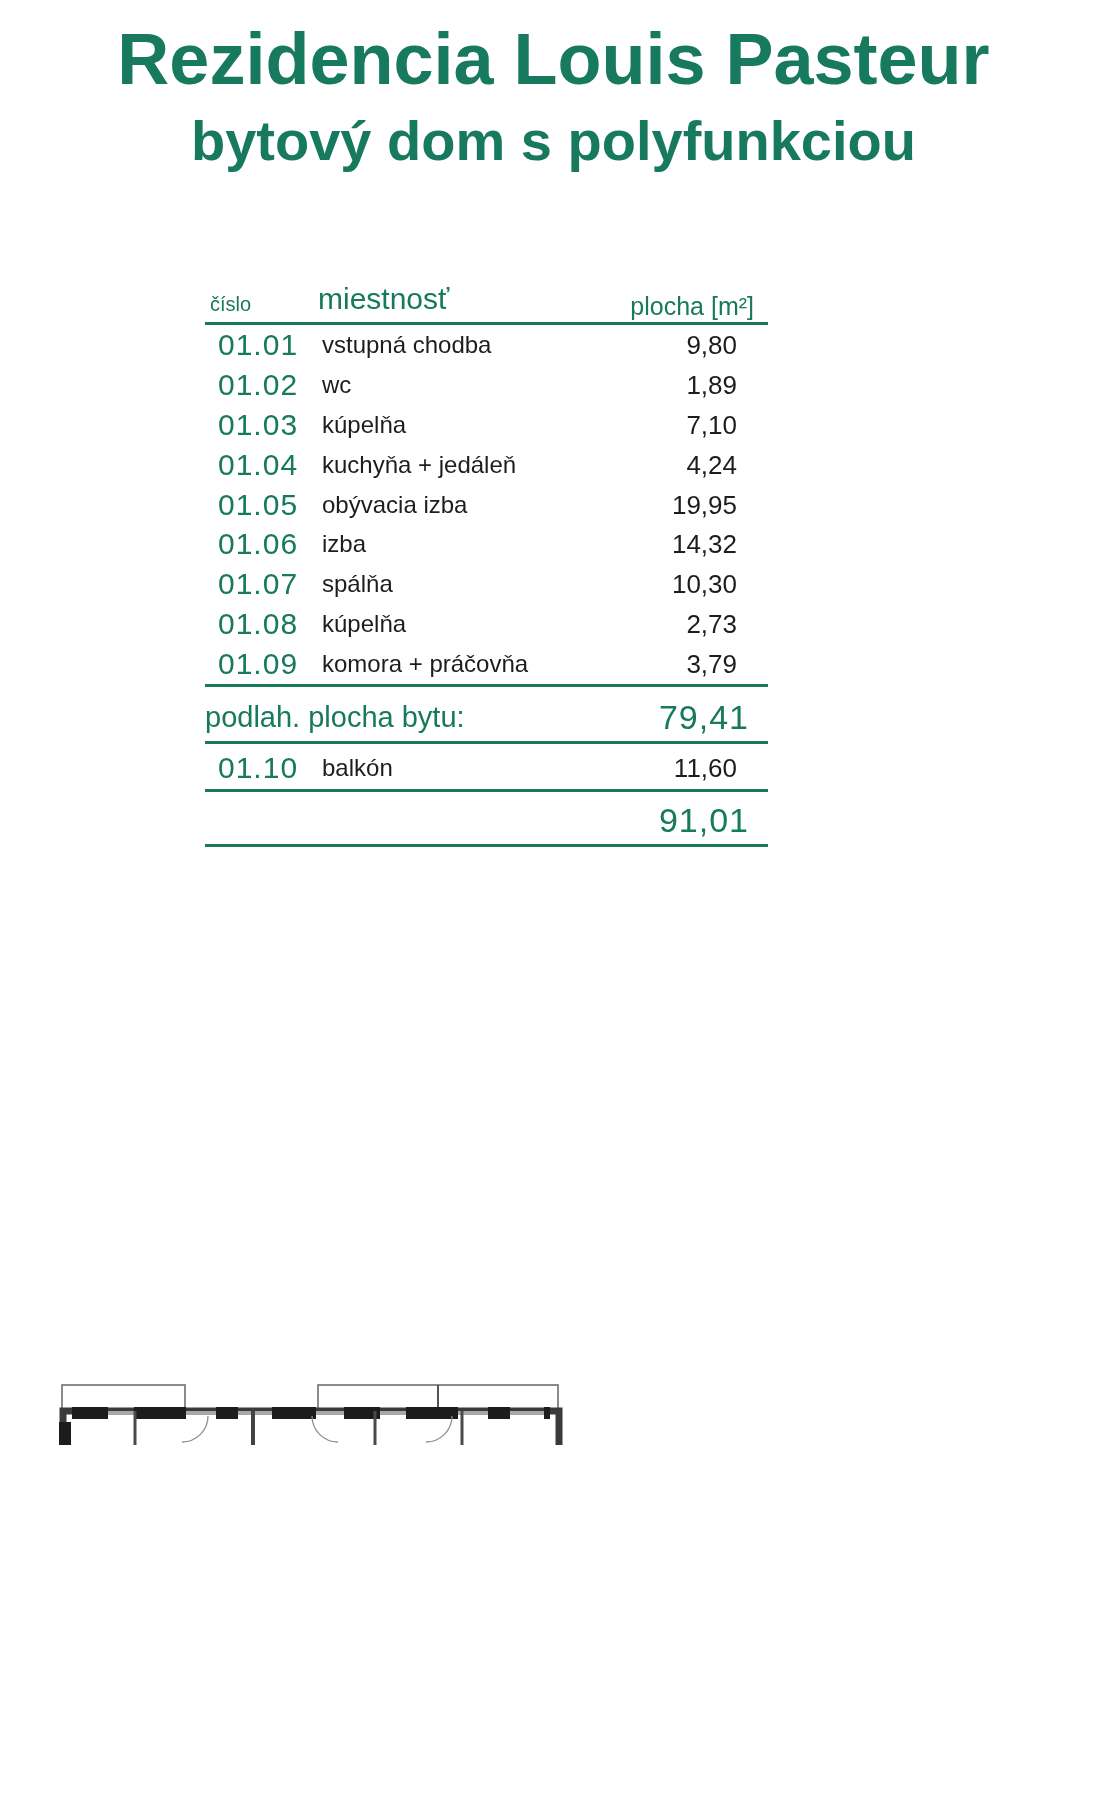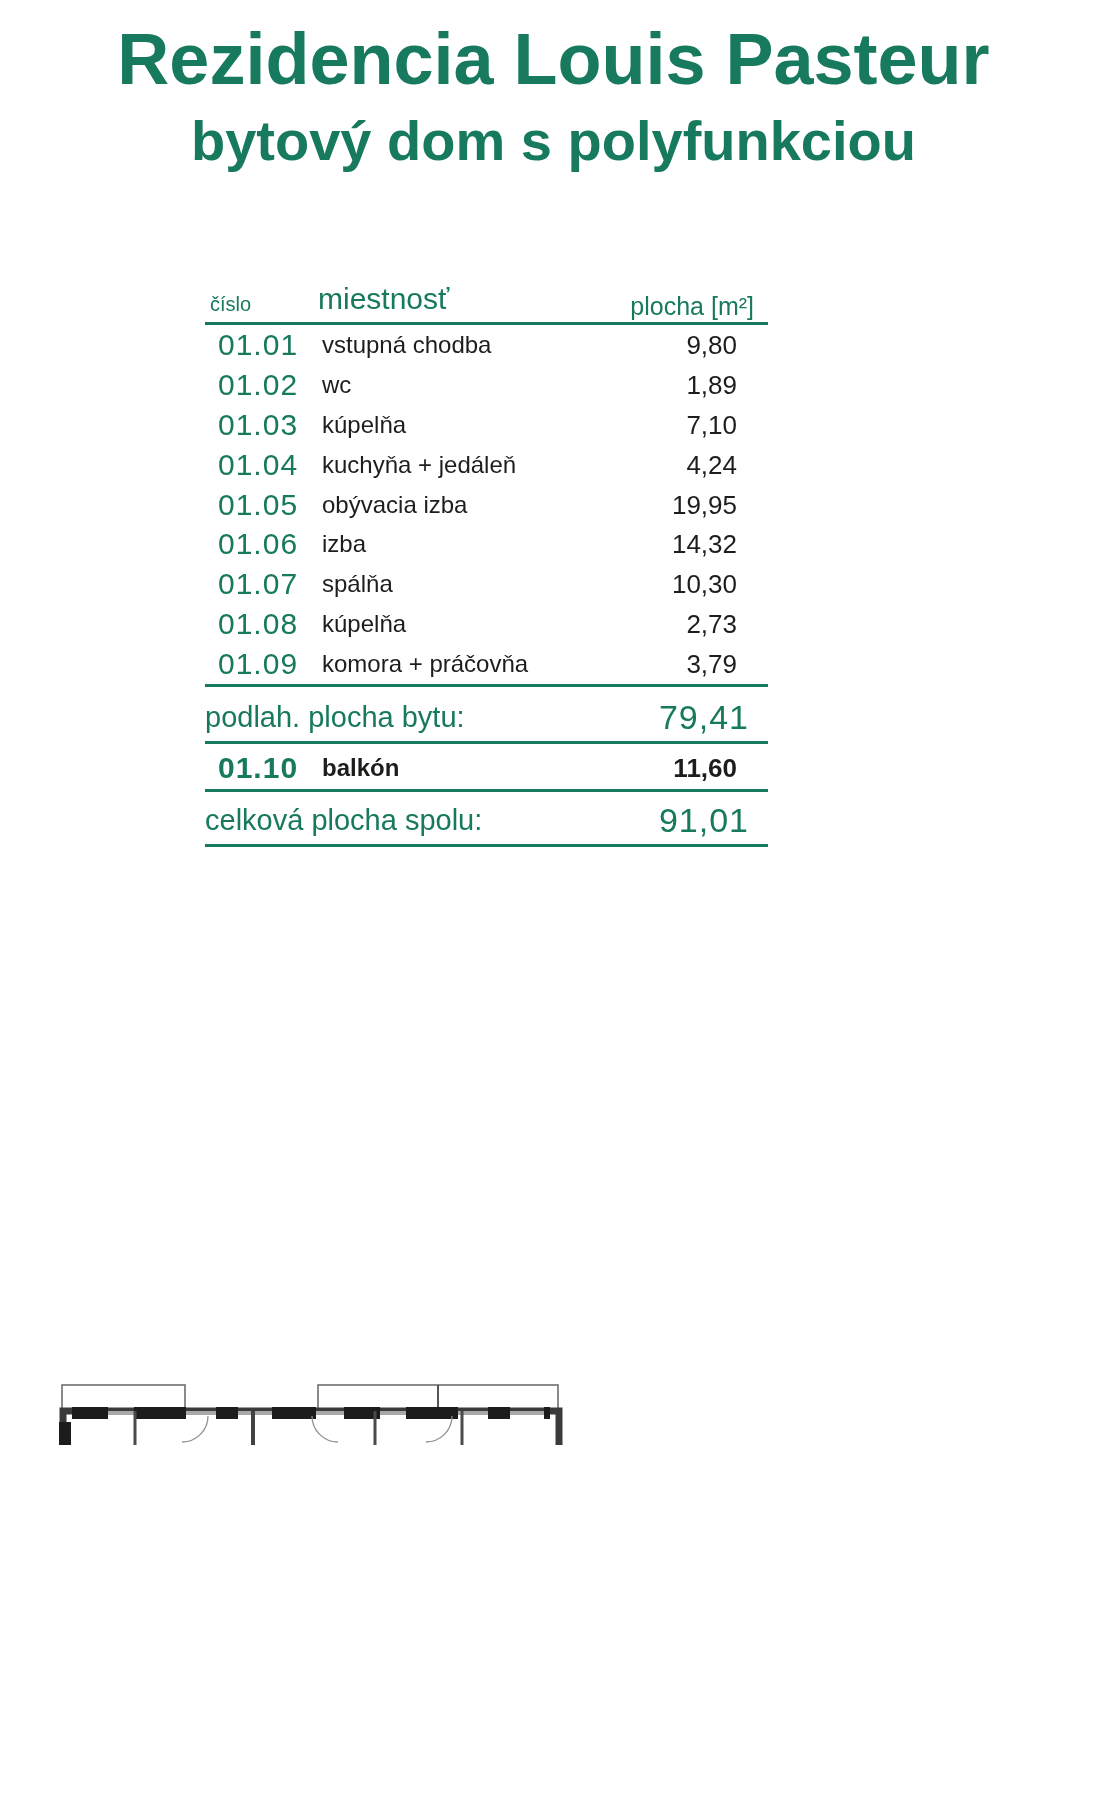--- a/index.html
+++ b/index.html
@@ -16,21 +16,21 @@
   .th-area{position:absolute;right:14px;bottom:1px;font-size:25px;}
   .hline{position:absolute;left:0;width:563px;height:3px;background:#17795d;}
   .rows{position:absolute;top:47px;left:0;right:0;}
   .row{position:relative;height:39.9px;}
   .row .num{position:absolute;left:13px;top:50%;transform:translateY(-50%);
             font-size:30px;color:#17795d;letter-spacing:1px;}
   .row .room{position:absolute;left:117px;top:50%;transform:translateY(-50%);
             font-size:24px;color:#1d1d1b;}
   .row .val{position:absolute;right:31px;top:50%;transform:translateY(-50%);
             font-size:26px;color:#1d1d1b;}
-  .balcony-row{position:absolute;top:468px;left:0;right:0;height:43px;font-weight:bold;}
+  .balcony-row{position:absolute;top:468px;left:0;right:0;height:43px;}
   .trow{position:absolute;left:0;right:8px;height:49px;}
   .trow .tlabel{position:absolute;left:0;top:50%;transform:translateY(-50%);
             font-size:29px;color:#17795d;}
   .trow .tval{position:absolute;right:11px;top:50%;transform:translateY(-50%);
             font-size:34px;color:#17795d;letter-spacing:1px;}
   .subtotal{top:414px;}
   .total{top:517px;}
   
   .plan{position:absolute;left:0;top:0;}
   .bldg{fill:#ffffff;stroke:#3a3a3a;stroke-width:7;}
@@ -124,21 +124,20 @@
     <div class="hline" style="top:463px;"></div>
 
     <div class="row balcony-row">
       <span class="num">01.10</span>
       <span class="room">balkón</span>
       <span class="val">11,60</span>
     </div>
     <div class="hline" style="top:511px;"></div>
 
     <div class="trow total">
-      <span class="tlabel">celková plocha spolu:</span>
       <span class="tval">91,01</span>
     </div>
     <div class="hline" style="top:566px;"></div>
   </div>
 
   <svg class="plan" width="1107" height="1808" viewBox="0 0 1107 1808">
 
     <g>
 
       <rect class="bal" x="62" y="1385" width="123" height="27"></rect>

